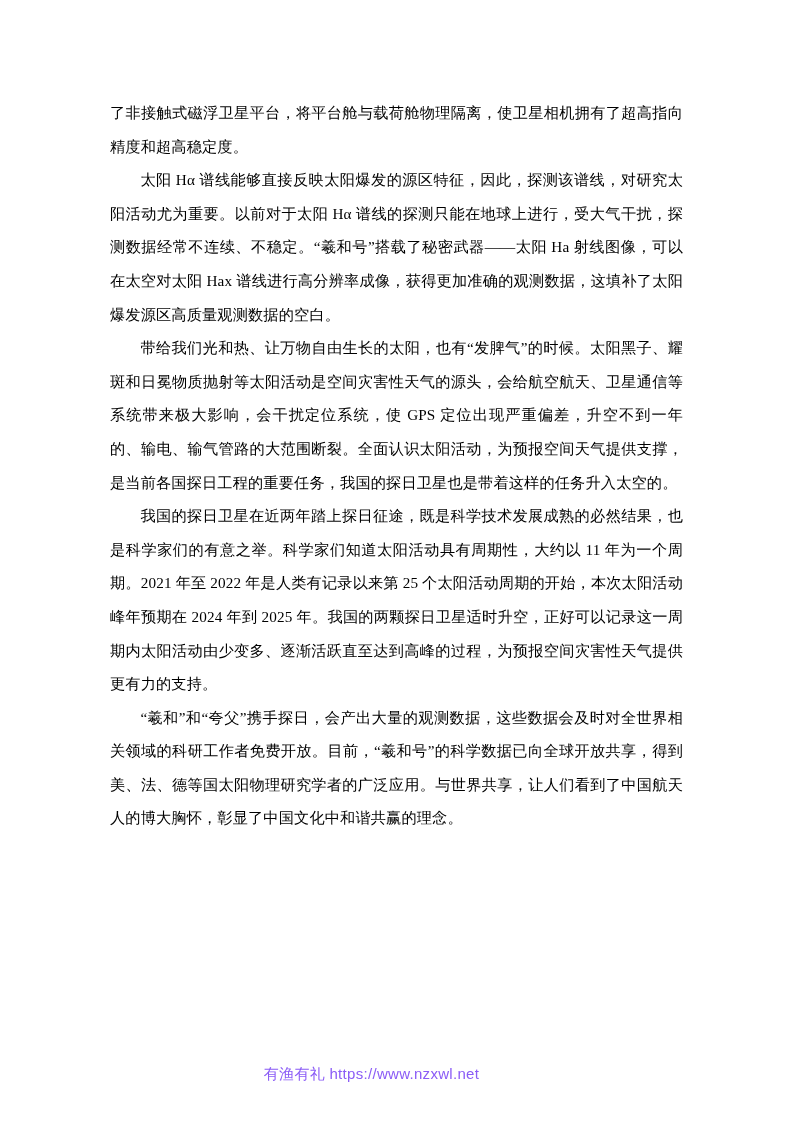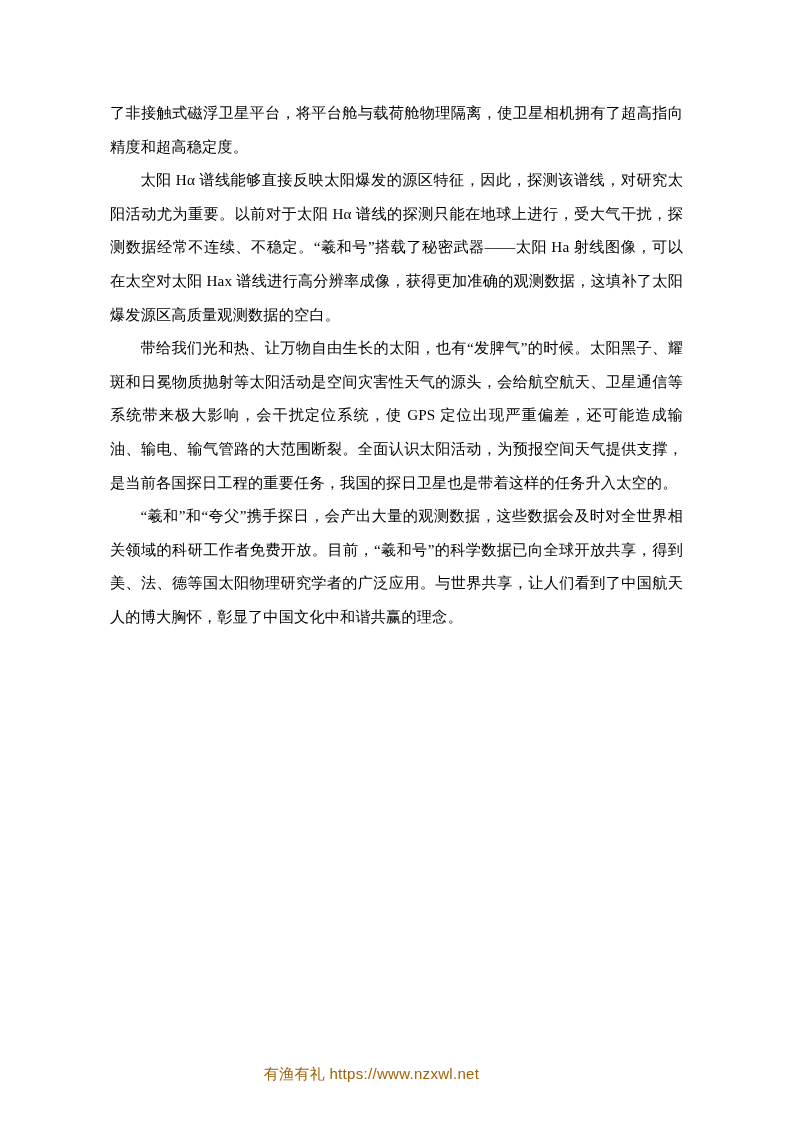--- a/index.html
+++ b/index.html
@@ -39,28 +39,29 @@
     text-indent: 2em;
   }
   .footer {
     position: absolute;
     left: 0;
     right: 0;
     bottom: 38px;
     text-align: center;
     font-family: "Liberation Sans", "DejaVu Sans", sans-serif;
     font-size: 15px;
-    color: #a16207;
+    color: #8b5cf6;
     letter-spacing: 0.3px;
   }
 </style>
 </head>
 <body>
 
 <div class="page">
   <div class="doc-body">
     <p class="para">了非接触式磁浮卫星平台，将平台舱与载荷舱物理隔离，使卫星相机拥有了超高指向精度和超高稳定度。</p>
     <p class="para indent">太阳 Hα 谱线能够直接反映太阳爆发的源区特征，因此，探测该谱线，对研究太阳活动尤为重要。以前对于太阳 Hα 谱线的探测只能在地球上进行，受大气干扰，探测数据经常不连续、不稳定。“羲和号”搭载了秘密武器——太阳 Ha 射线图像，可以在太空对太阳 Hax 谱线进行高分辨率成像，获得更加准确的观测数据，这填补了太阳爆发源区高质量观测数据的空白。</p>
-    <p class="para indent">带给我们光和热、让万物自由生长的太阳，也有“发脾气”的时候。太阳黑子、耀斑和日冕物质抛射等太阳活动是空间灾害性天气的源头，会给航空航天、卫星通信等系统带来极大影响，会干扰定位系统，使 GPS 定位出现严重偏差，还可能造成输油、输电、输气管路的大范围断裂。全面认识太阳活动，为预报空间天气提供支撑，是当前各国探日工程的重要任务，我国的探日卫星也是带着这样的任务升入太空的。</p>
+    <p class="para indent">带给我们光和热、让万物自由生长的太阳，也有“发脾气”的时候。太阳黑子、耀斑和日冕物质抛射等太阳活动是空间灾害性天气的源头，会给航空航天、卫星通信等系统带来极大影响，会干扰定位系统，使 GPS 定位出现严重偏差，升空不到一年的、输电、输气管路的大范围断裂。全面认识太阳活动，为预报空间天气提供支撑，是当前各国探日工程的重要任务，我国的探日卫星也是带着这样的任务升入太空的。</p>
+    <p class="para indent">我国的探日卫星在近两年踏上探日征途，既是科学技术发展成熟的必然结果，也是科学家们的有意之举。科学家们知道太阳活动具有周期性，大约以 11 年为一个周期。2021 年至 2022 年是人类有记录以来第 25 个太阳活动周期的开始，本次太阳活动峰年预期在 2024 年到 2025 年。我国的两颗探日卫星适时升空，正好可以记录这一周期内太阳活动由少变多、逐渐活跃直至达到高峰的过程，为预报空间灾害性天气提供更有力的支持。</p>
     <p class="para indent">“羲和”和“夸父”携手探日，会产出大量的观测数据，这些数据会及时对全世界相关领域的科研工作者免费开放。目前，“羲和号”的科学数据已向全球开放共享，得到美、法、德等国太阳物理研究学者的广泛应用。与世界共享，让人们看到了中国航天人的博大胸怀，彰显了中国文化中和谐共赢的理念。</p>
   </div>
   <div class="footer">有渔有礼 https://www.nzxwl.net</div>
 </div>
 
 </body></html>

